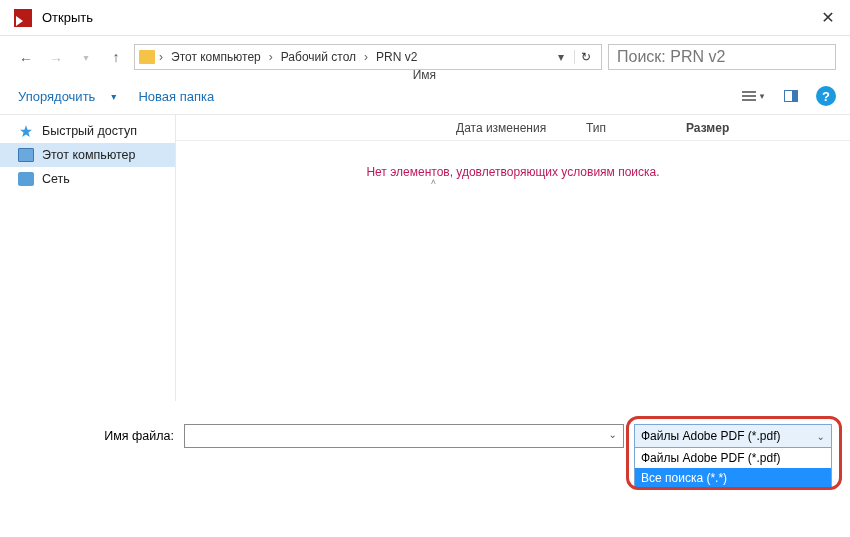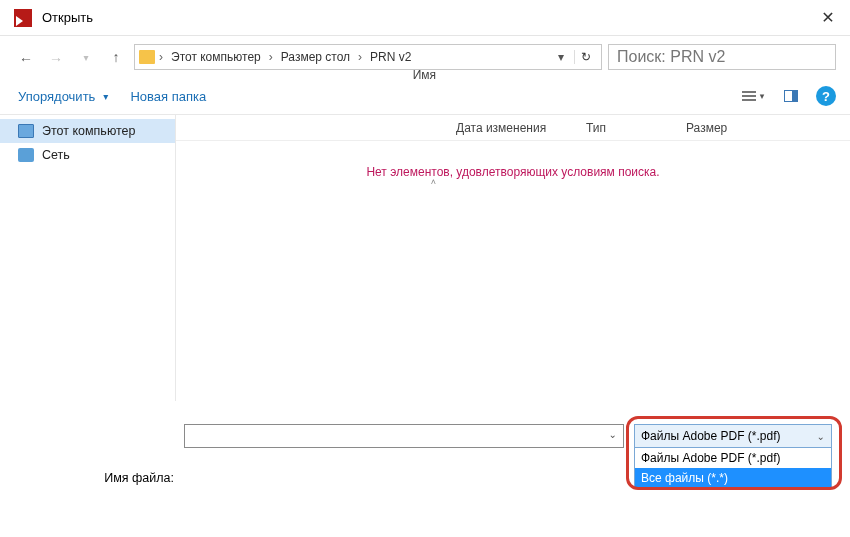--- a/index.html
+++ b/index.html
@@ -99,21 +99,21 @@
   .toolrow {
     display: flex;
     align-items: center;
     padding: 6px 14px;
     border-bottom: 1px solid #e8e8e8;
   }
   .toolrow .act {
     color: #1b6fb5;
     font-size: 13px;
     padding: 4px 4px;
-    display:flex;align-items:center;gap:8px;
+    display:flex;align-items:center;gap:16px;
   }
   .toolrow .act + .act { margin-left: 14px; }
   .toolrow .spacer { flex: 1; }
   .viewbtn {
     width: 34px; height:24px;
     border:1px solid transparent;
     display:flex;align-items:center;justify-content:center;
     color:#555;
     margin-left:4px;
   }
@@ -172,41 +172,40 @@
     display:flex;align-items:center;
     border-bottom:1px solid #eee;
     font-size:12px;color:#444;
     height:26px;
   }
   .col-headers .col { padding:4px 10px; position:relative; }
   .col-name { width:270px; display:flex;align-items:flex-end;gap:95px;flex-direction:column;}
   .col-name .sort-caret { font-size:9px;color:#888; }
   .col-date { width:130px; }
   .col-type { width:100px; }
-  .col-size { width:80px; }
+  .col-size { width:80px;font-weight:bold; }
   .empty-msg {
     text-align:center;
     color:#be185d;
     font-size:12px;
     padding: 24px 0;
   }
   
   .bottom {
     position:absolute;
     left:0;right:0;top:424px;
     display:flex;align-items:flex-start;
     padding: 0 14px;
     gap:10px;
   }
   .fname-label {
     width:160px;
     text-align:right;
     padding-top:5px;
     font-size:12.5px;
-    margin-top:42px;
   }
   .fname-input {
     flex:1;
     height:24px;
     border:1px solid #8a8a8a;
     position:relative;
   }
   .fname-input .dd-caret {
     position:absolute;right:6px;top:4px;font-size:10px;color:#555;
   }
@@ -258,21 +257,21 @@
     <div class="nav-btn">←</div>
     <div class="nav-btn disabled">→</div>
     <div class="nav-btn disabled" style="font-size:10px;">▾</div>
     <div class="nav-btn">↑</div>
 
     <div class="addr">
       <span class="folder-ico"></span>
       <span class="sep">›</span>
       <span class="crumb">Этот компьютер</span>
       <span class="sep">›</span>
-      <span class="crumb">Размер стол</span>
+      <span class="crumb">Рабочий стол</span>
       <span class="sep">›</span>
       <span class="crumb">PRN v2</span>
       <span class="spacer"></span>
       <span class="dd">▾</span>
       <span class="refresh">↻</span>
     </div>
 
     <div class="search">
       <span>Поиск: PRN v2</span>
     </div>
@@ -292,20 +291,28 @@
       <span style="font-size:9px;margin-left:4px;">▾</span>
     </div>
     <div class="viewbtn">
       <span class="panel-ico"></span>
     </div>
     <div class="helpbtn">?</div>
   </div>
 
   <div class="body">
     <div class="sidebar">
+      <div class="side-item">
+        <span class="ico star">
+          <svg viewBox="0 0 24 24">
+              <path fill="#3b9be0" d="M12 2l2.4 6.6H21l-5.3 4 2 6.8L12 15.8 6.3 19.4l2-6.8L3 8.6h6.6z"></path>
+            </svg>
+        </span>
+        <span>Быстрый доступ</span>
+      </div>
       <div class="side-item sel">
         <span class="ico pc"></span>
         <span>Этот компьютер</span>
       </div>
       <div class="side-item">
         <span class="ico net"></span>
         <span>Сеть</span>
       </div>
     </div>
 
@@ -329,18 +336,18 @@
       <span class="dd-caret">⌄</span>
     </div>
     <div class="filter-wrap">
       <div class="filter-highlight"></div>
       <div class="filter-select">
         <span>Файлы Adobe PDF (*.pdf)</span>
         <span class="caret">⌄</span>
       </div>
       <div class="filter-list">
         <div class="filter-opt">Файлы Adobe PDF (*.pdf)</div>
-        <div class="filter-opt hover">Все файлы (*.*)</div>
+        <div class="filter-opt hover">Все поиска (*.*)</div>
       </div>
     </div>
   </div>
 
 </div>
 
 </body></html>

